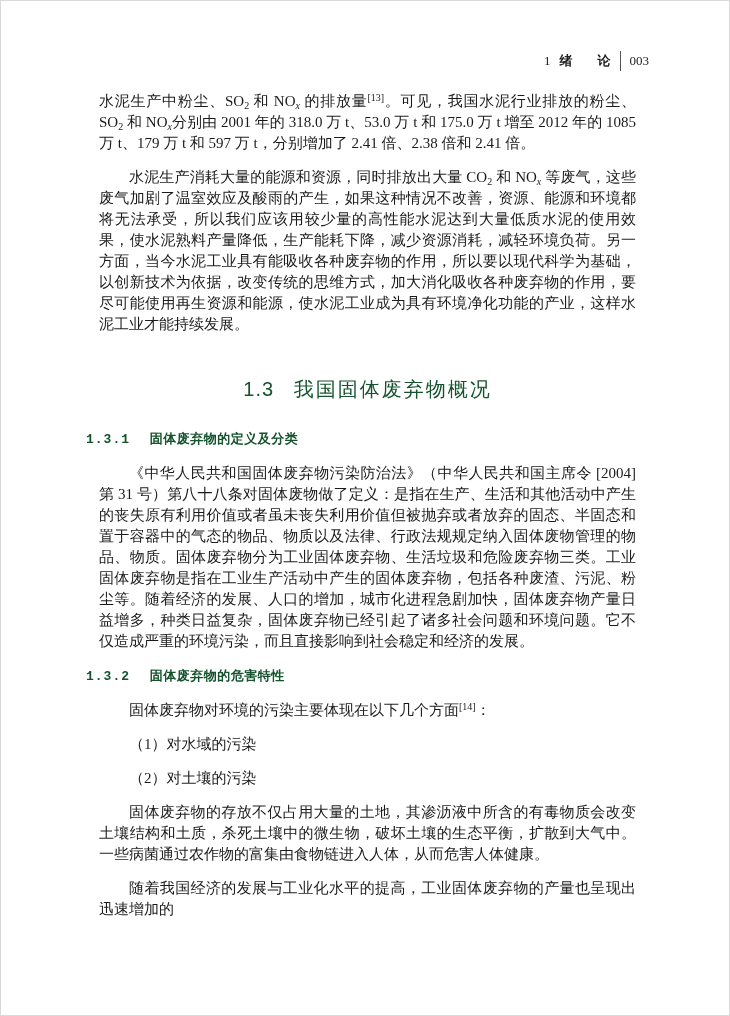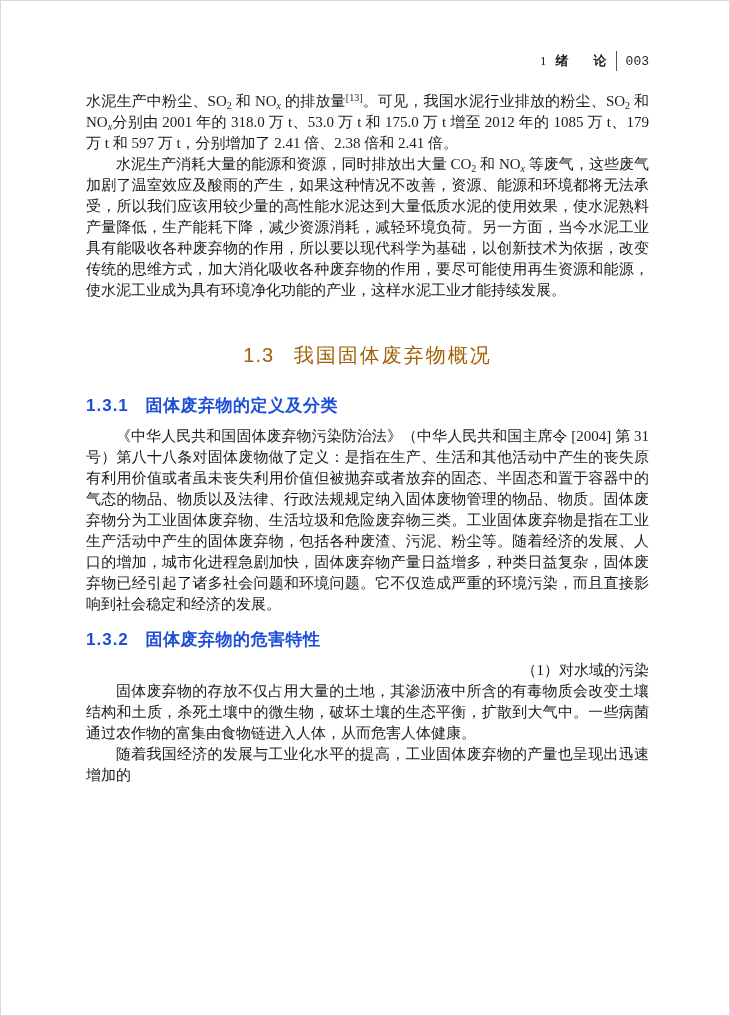--- a/index.html
+++ b/index.html
@@ -12,39 +12,39 @@
     border:1px solid #d9d9d9;background:#ffffff;
     padding:50px 80px 0 85px;overflow:hidden;
   }
   .page-header{
     display:flex;justify-content:flex-end;align-items:center;
     height:20px;gap:9px;font-size:13px;color:#222;
   }
   .chapter-no{letter-spacing:0;}
   .chapter-title{letter-spacing:6px;margin-right:-6px;font-weight:bold;}
   .hdr-divider{width:1px;height:20px;background:#555;}
-  .page-no{color:#222;font-family:Liberation Mono, monospace;}
+  .page-no{color:#222;}
   .body-text{
     margin-top:20px;font-size:15px;line-height:21px;color:#1a1a1a;
     text-align:justify;
   }
-  .body-text p{margin:0;text-indent:2em;}
+  .body-text p{margin:13px;text-indent:2em;}
   .body-text p.no-indent{text-indent:0;}
-  .li-line{text-indent:2em;text-align:right;}
+  .li-line{text-indent:2em;text-align:left;}
   h1.sec{
     margin:40px 0 26px;text-align:center;font-weight:400;
     font-family:"Liberation Sans","DejaVu Sans",sans-serif;
-    font-size:20px;line-height:28px;color:#a16207;
+    font-size:20px;line-height:28px;color:#14532d;
   }
   h1.sec .h1-num{letter-spacing:1px;}
   h1.sec .h1-title{margin-left:14px;letter-spacing:2px;}
   h2.sub{
     margin:14px 0 10px;font-weight:700;
-    font-family:Liberation Sans, sans-serif;
-    font-size:17px;line-height:21px;color:#1d4ed8;text-align:left;
+    font-family:Liberation Mono, monospace;
+    font-size:13px;line-height:21px;color:#14532d;text-align:left;
   }
   h2.sub .h2-num{margin-right:12px;letter-spacing:1px;}
   h2.sub .h2-title{letter-spacing:0.5px;}
   sup,sub{font-size:10px;line-height:0;}
   sup{vertical-align:0.55em;}
   sub{vertical-align:-0.25em;}
   .ital{font-style:italic;}
 </style>
 </head>
 <body>
@@ -74,24 +74,26 @@
       <span class="h2-title">固体废弃物的定义及分类</span>
     </h2>
 
     <p>《中华人民共和国固体废弃物污染防治法》（中华人民共和国主席令 [2004] 第 31 号）第八十八条对固体废物做了定义：是指在生产、生活和其他活动中产生的丧失原有利用价值或者虽未丧失利用价值但被抛弃或者放弃的固态、半固态和置于容器中的气态的物品、物质以及法律、行政法规规定纳入固体废物管理的物品、物质。固体废弃物分为工业固体废弃物、生活垃圾和危险废弃物三类。工业固体废弃物是指在工业生产活动中产生的固体废弃物，包括各种废渣、污泥、粉尘等。随着经济的发展、人口的增加，城市化进程急剧加快，固体废弃物产量日益增多，种类日益复杂，固体废弃物已经引起了诸多社会问题和环境问题。它不仅造成严重的环境污染，而且直接影响到社会稳定和经济的发展。</p>
 
     <h2 class="sub">
       <span class="h2-num">1.3.2</span>
       <span class="h2-title">固体废弃物的危害特性</span>
     </h2>
 
+    <p>固体废弃物对环境的污染主要体现在以下几个方面<sup>[14]</sup>：</p>
 
     <p class="li-line">（1）对水域的污染</p>
 
 
+    <p class="li-line">（2）对土壤的污染</p>
 
     <p>固体废弃物的存放不仅占用大量的土地，其渗沥液中所含的有毒物质会改变土壤结构和土质，杀死土壤中的微生物，破坏土壤的生态平衡，扩散到大气中。一些病菌通过农作物的富集由食物链进入人体，从而危害人体健康。</p>
 
 
 
 
     <p>随着我国经济的发展与工业化水平的提高，工业固体废弃物的产量也呈现出迅速增加的</p>
 
   </div>
 </div>

